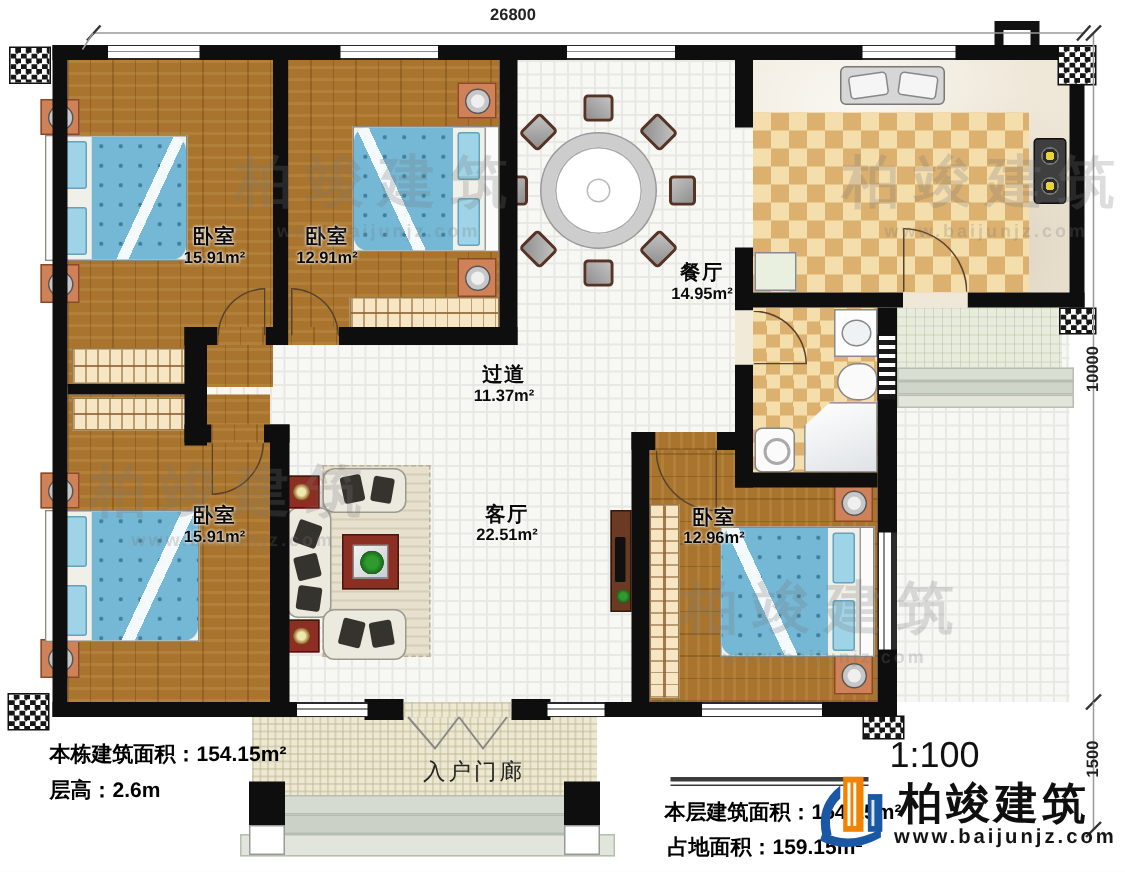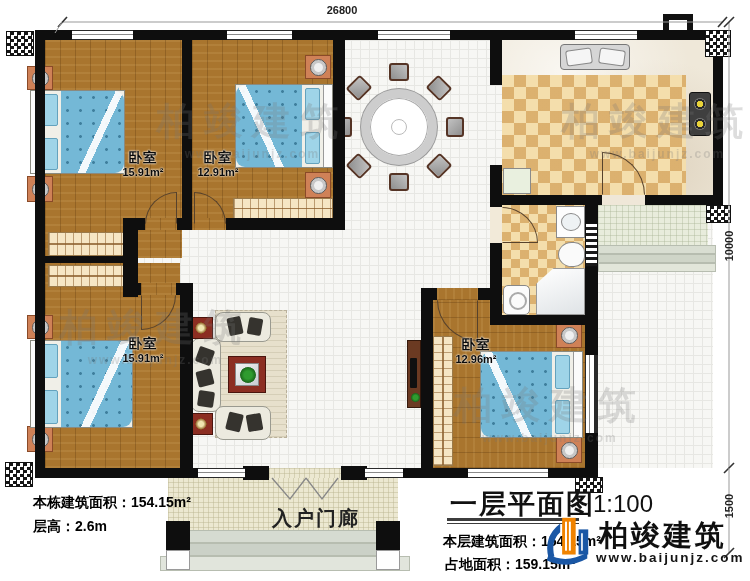--- a/index.html
+++ b/index.html
@@ -64,21 +64,21 @@
   .burner{position:absolute;left:50%;width:12px;height:12px;margin-left:-6px;border-radius:50%;background:radial-gradient(circle,#e8d23a 0 3px,#2a2a2a 3px 5px,#777 5px 6px);}
   .wfix{background:#fdfdfd;border:1px solid #8a8a8a;z-index:3;}
   .shower{clip-path:polygon(0 34%,36% 0,100% 0,100% 100%,0 100%);background:linear-gradient(160deg,#ffffff,#dfe3e6);border:1px solid #999;z-index:3;}
   .toilet{background:#fafafa;border:1px solid #888;border-radius:50% 40% 40% 50%;z-index:3;}
   .washer{background:#fbfbfb;border:1px solid #888;border-radius:5px;z-index:3;}
   .washer::after{content:"";position:absolute;left:50%;top:50%;width:14px;height:14px;margin:-8px;border:2px solid #aaa;border-radius:50%;}
   
   .lbl{z-index:7;text-align:center;font-weight:bold;color:#0a0a0a;line-height:1.15;text-shadow:0 0 2px rgba(255,255,255,.9),0 0 2px rgba(255,255,255,.9);}
   .lbl .nm{font-size:13.5px;letter-spacing:1px;}
   .lbl .ar{font-size:11px;}
-  .porch-lbl{z-index:7;font-size:20px;font-weight:bold;color:#222;letter-spacing:2px;}
+  .porch-lbl{z-index:7;font-size:15px;font-weight:normal;color:#222;letter-spacing:2px;}
   .dim{z-index:7;font-size:11px;color:#222;font-weight:bold;text-align:center;}
   .vdim{transform:rotate(-90deg);transform-origin:center;}
   .info{z-index:7;font-size:14px;font-weight:bold;color:#000;}
   .tb-title{z-index:7;font-size:27px;font-weight:bold;color:#111;letter-spacing:2px;}
   .tb-scale{z-index:7;font-size:24px;color:#111;}
   .tb-rule{z-index:7;border-top:3px solid #3c3c3c;border-bottom:1px solid #3c3c3c;height:6px;}
   .tb-line{z-index:7;font-size:14px;font-weight:bold;color:#000;}
   .brand-name{z-index:9;font-size:29px;font-weight:bold;color:#0f0f0f;letter-spacing:3px;}
   .brand-url{z-index:9;font-size:13.5px;font-weight:bold;color:#141414;letter-spacing:2px;}
   .wm{z-index:8;pointer-events:none;text-align:center;color:rgba(120,120,120,.25);font-weight:bold;}
@@ -270,20 +270,32 @@
   </div>
 
   <div class="abs lbl" style="left:98px;top:150px;width:90px;">
     <div class="nm">卧室</div>
     <div class="ar">15.91m²</div>
   </div>
   <div class="abs lbl" style="left:173px;top:150px;width:90px;">
     <div class="nm">卧室</div>
     <div class="ar">12.91m²</div>
   </div>
+  <div class="abs lbl" style="left:430px;top:174px;width:76px;">
+    <div class="nm">餐厅</div>
+    <div class="ar">14.95m²</div>
+  </div>
+  <div class="abs lbl" style="left:299px;top:242px;width:74px;">
+    <div class="nm">过道</div>
+    <div class="ar">11.37m²</div>
+  </div>
+  <div class="abs lbl" style="left:300px;top:335px;width:76px;">
+    <div class="nm">客厅</div>
+    <div class="ar">22.51m²</div>
+  </div>
   <div class="abs lbl" style="left:105px;top:336px;width:76px;">
     <div class="nm">卧室</div>
     <div class="ar">15.91m²</div>
   </div>
   <div class="abs lbl" style="left:438px;top:337px;width:76px;">
     <div class="nm">卧室</div>
     <div class="ar">12.96m²</div>
   </div>
   <div class="abs porch-lbl" style="left:251px;top:505px;width:130px;text-align:center;">入户门廊</div>
 
@@ -316,21 +328,20 @@
     <line x1="724" y1="558" x2="734" y2="548" stroke="#333" stroke-width="1.6"></line>
     <path d="M272,478 L290,499 L306,478 M306,478 L322,499 L338,478" fill="none" stroke="#888" stroke-width="1.3"></path>
   </svg>
   <div class="abs dim" style="left:318px;top:4px;width:48px;">26800</div>
   <div class="abs dim vdim" style="left:702px;top:240px;width:54px;">10000</div>
   <div class="abs dim vdim" style="left:707px;top:500px;width:44px;">1500</div>
 
   <div class="abs info" style="left:33px;top:494px;">本栋建筑面积：154.15m²</div>
   <div class="abs info" style="left:33px;top:518px;">层高：2.6m</div>
 
-  <div class="abs tb-title" style="left:450px;top:486px;">一层平面图</div>
   <div class="abs tb-scale" style="left:593px;top:490px;">1:100</div>
   <div class="abs tb-rule" style="left:447px;top:518px;width:132px;"></div>
   <div class="abs tb-line" style="left:443px;top:533px;">本层建筑面积：154.15m²</div>
   <div class="abs tb-line" style="left:445px;top:556px;">占地面积：159.15m²</div>
 
   <svg class="abs" style="left:537px;top:510px;z-index:9;" width="58" height="62" viewBox="0 0 60 64">
     <path d="M12 50 Q6 28 24 14 L24 23 Q14 32 18 48 Z" fill="#1a57a5"></path>
     <rect x="26" y="8" width="14" height="38" fill="#f08300"></rect>
     <rect x="29" y="12" width="2" height="30" fill="#fff"></rect>
     <rect x="33" y="12" width="2" height="30" fill="#fff"></rect>

